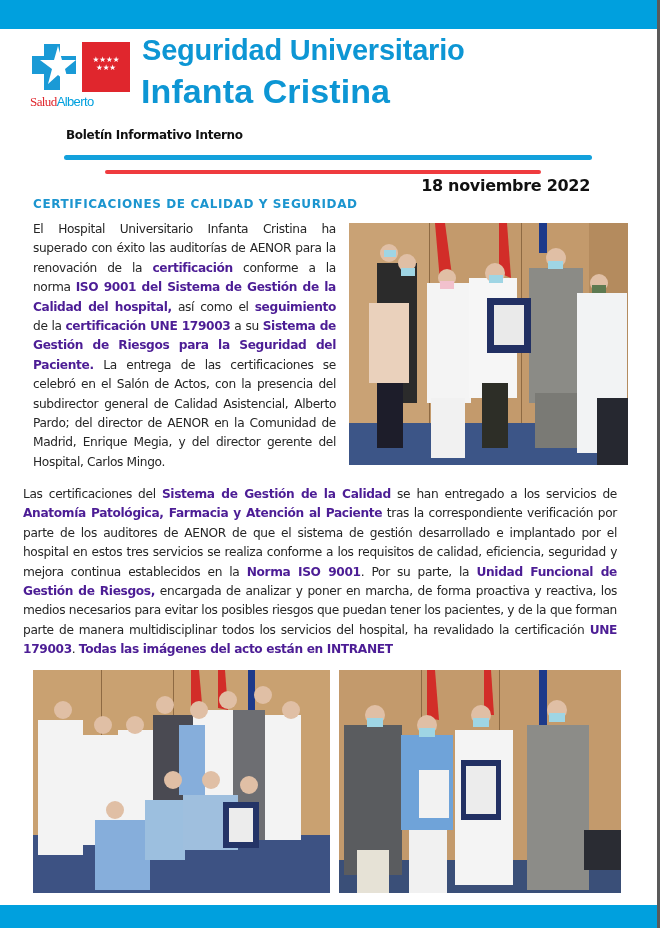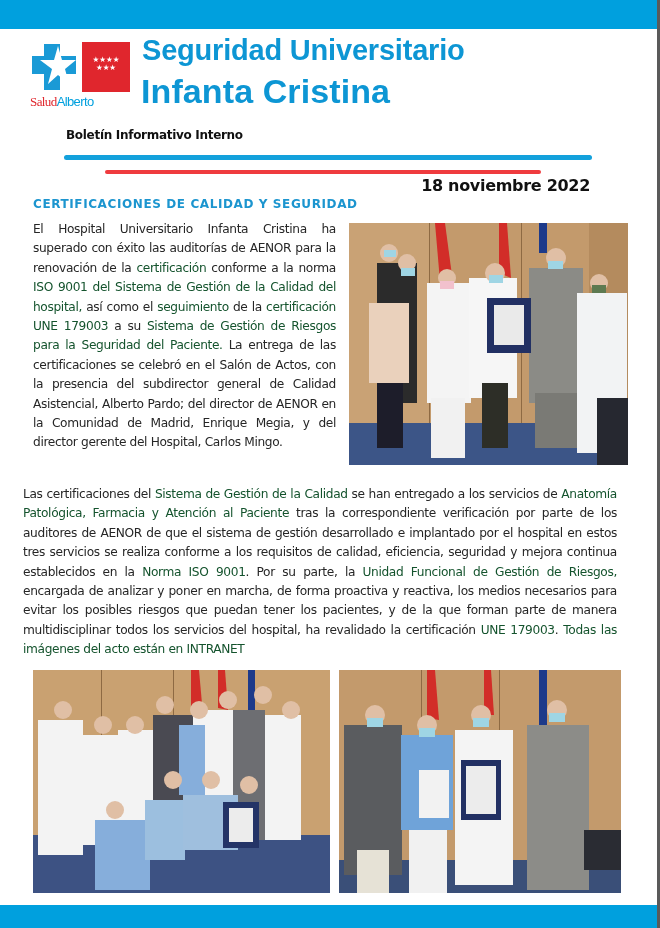--- a/index.html
+++ b/index.html
@@ -24,21 +24,21 @@
   .hosp-line2 { position: absolute; left: 141px; top: 70px; font-family: "Liberation Sans", sans-serif; font-weight: bold; font-size: 34px; color: #0d96d4; letter-spacing: 0.1px; white-space: nowrap; line-height: 42px; }
 
   .bulletin { position: absolute; left: 66px; top: 128px; font-family: "DejaVu Sans", sans-serif; font-weight: bold; font-size: 12px; color: #111; letter-spacing: -0.3px; }
   .date { position: absolute; right: 70px; top: 128px; font-family: "DejaVu Sans", sans-serif; font-weight: bold; font-size: 16px; color: #111; letter-spacing: -0.3px; margin-top: 48px; }
   .rule-blue { position: absolute; left: 64px; top: 155px; width: 528px; height: 5px; border-radius: 3px; background: #13a1dc; }
   .rule-red { position: absolute; left: 105px; top: 170px; width: 436px; height: 4px; border-radius: 2px; background: #ef3b3e; }
 
   .section-title { position: absolute; left: 33px; top: 197px; font-family: "DejaVu Sans", sans-serif; font-weight: bold; font-size: 12px; color: #1c95cf; letter-spacing: 0.6px; white-space: nowrap; }
 
   .para { font-family: "DejaVu Sans", sans-serif; font-size: 12.2px; line-height: 19.4px; color: #262626; text-align: justify; margin: 0; }
-  .para b { font-weight: normal; color: #14532d; }
+  .para b { font-weight: bold; color: #4c1d95; }
   .para1 { position: absolute; left: 33px; top: 220px; width: 303px; letter-spacing: -0.35px; }
   .para2 { position: absolute; left: 23px; top: 485px; width: 594px; letter-spacing: -0.35px; }
 
   .photo { position: absolute; overflow: hidden; }
   .photo1 { left: 349px; top: 223px; width: 279px; height: 242px; }
   .photo2 { left: 33px; top: 670px; width: 297px; height: 223px; }
   .photo3 { left: 339px; top: 670px; width: 282px; height: 223px; }
   .photo svg { display: block; width: 100%; height: 100%; }
 </style>
 </head>

